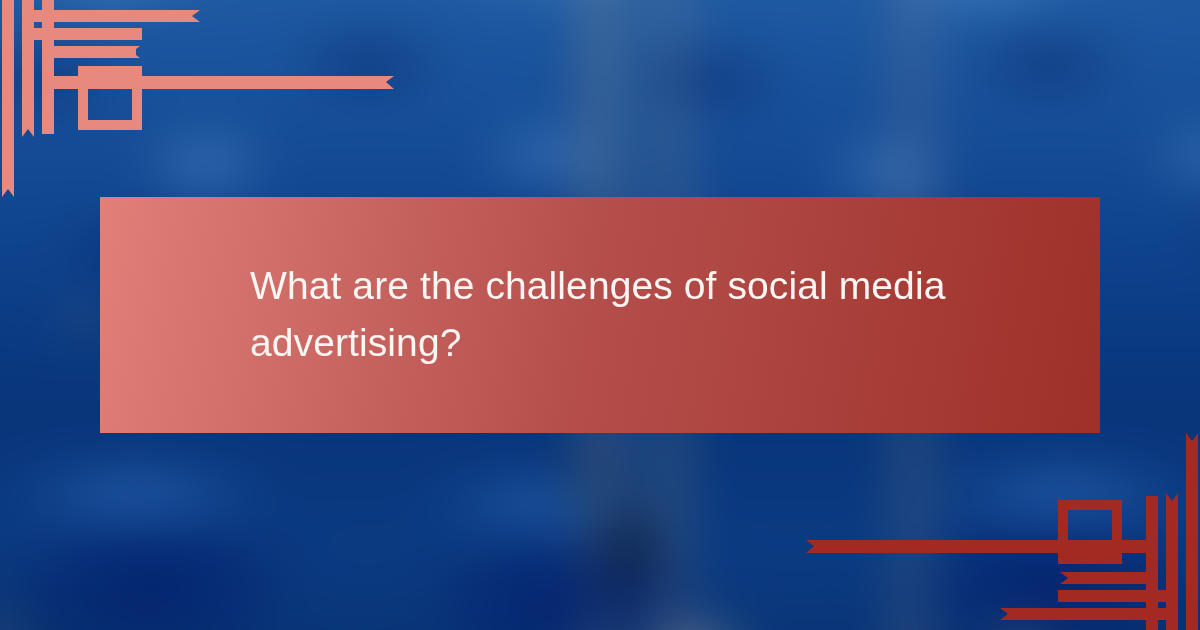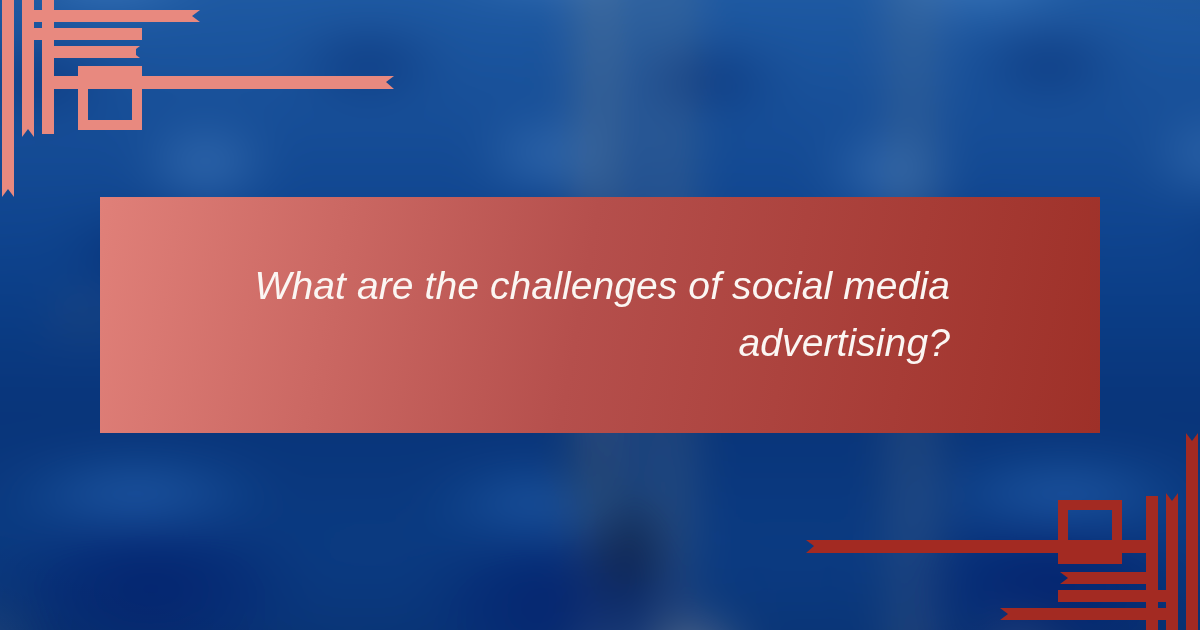--- a/index.html
+++ b/index.html
@@ -95,24 +95,23 @@
     justify-content: center;
     box-sizing: border-box;
     padding: 8px 88px;
   }
   #headline-text {
     margin: 0;
     color: #fbf6f3;
     font-size: 39px;
     font-weight: 400;
     line-height: 1.45;
-    text-align: right;
+    text-align: left;
     letter-spacing: .1px;
     max-width: 700px;
-    font-style: italic;
   }
 </style>
 </head>
 <body>
 
 <div id="stage">
 
   <div id="bg-photo"></div>
   <div id="bg-vignette"></div>
 

